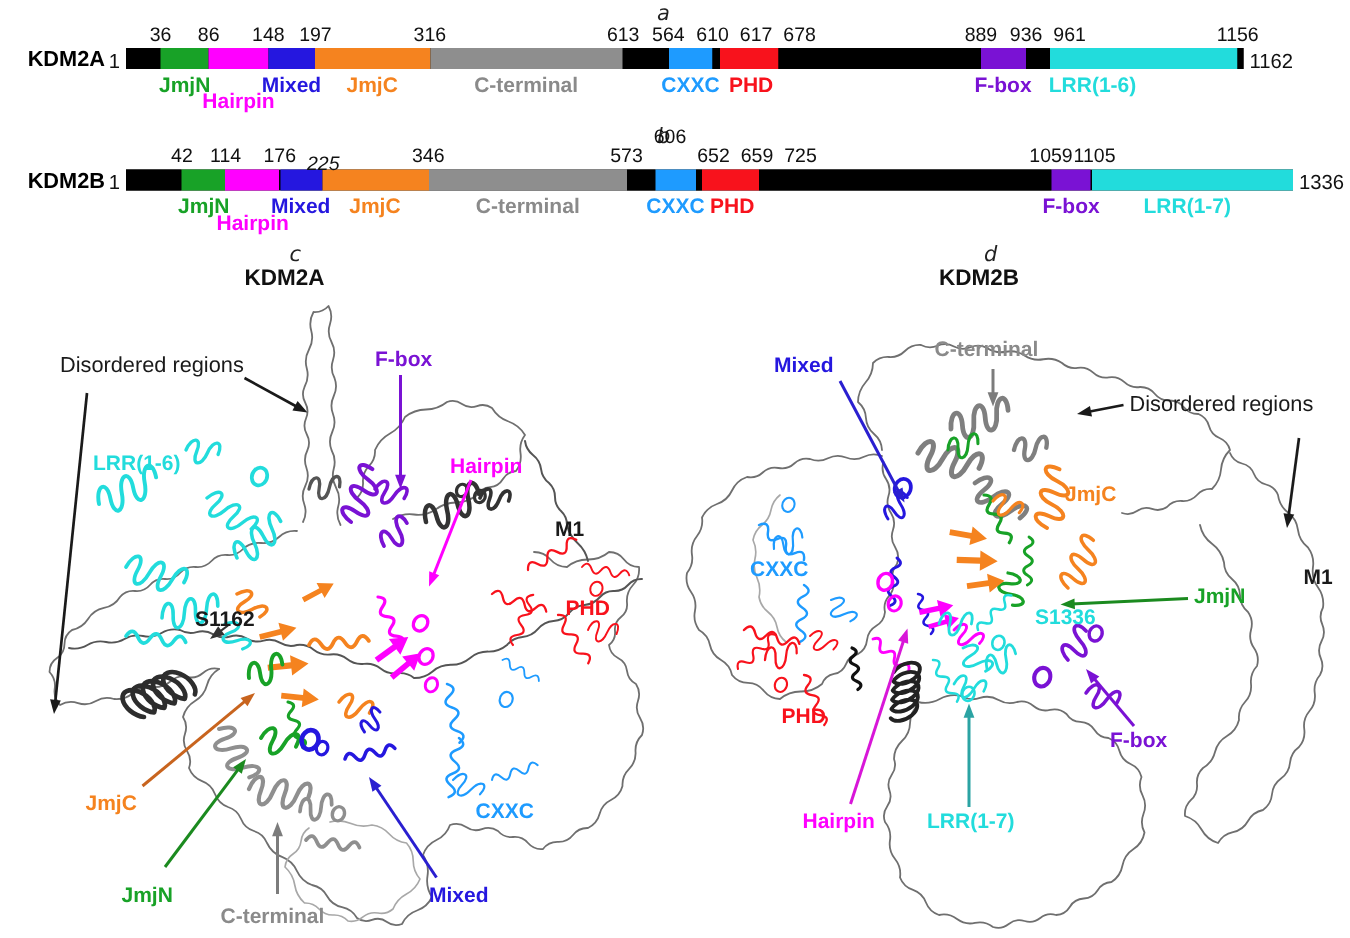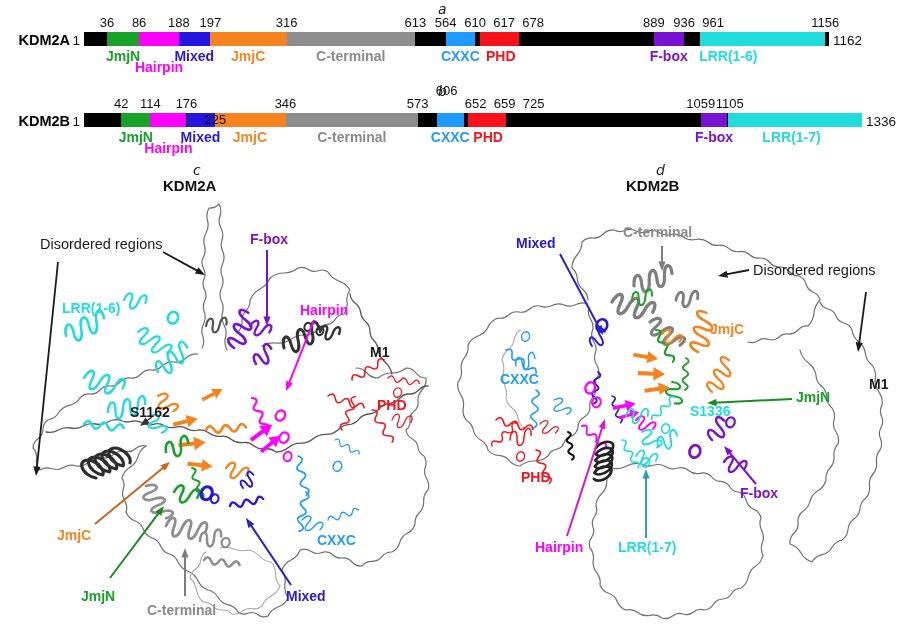--- a/index.html
+++ b/index.html
@@ -52,21 +52,21 @@
         <div class="seg" style="left: 395.6px; width: 39.1px; background: rgb(248, 18, 28);"></div>
         <div class="seg" style="left: 434.7px; width: 135.3px; background: rgb(0, 0, 0);"></div>
         <div class="seg" style="left: 570px; width: 30.1px; background: rgb(122, 18, 212);"></div>
         <div class="seg" style="left: 600.1px; width: 16px; background: rgb(0, 0, 0);"></div>
         <div class="seg" style="left: 616.1px; width: 125px; background: rgb(34, 220, 220);"></div>
         <div class="seg" style="left: 741.2px; width: 3.8px; background: rgb(0, 0, 0);"></div>
       </div>
       <div class="bar-end" style="left: 833px; top: 33px;">1162</div>
       <div class="bnum" style="left: 107.081px; top: 15px;">36</div>
       <div class="bnum" style="left: 139.138px; top: 15px;">86</div>
-      <div class="bnum" style="left: 178.888px; top: 15px;">188</div>
+      <div class="bnum" style="left: 178.888px; top: 15px;">148</div>
       <div class="bnum" style="left: 210.304px; top: 15px;">197</div>
       <div class="bnum" style="left: 286.599px; top: 15px;">316</div>
       <div class="bnum" style="left: 415.467px; top: 15px;">613</div>
       <div class="bnum" style="left: 445.601px; top: 15px;">564</div>
       <div class="bnum" style="left: 475.093px; top: 15px;">610</div>
       <div class="bnum" style="left: 504.093px; top: 15px;">617</div>
       <div class="bnum" style="left: 533.093px; top: 15px; text-align: right;">678</div>
       <div class="bnum" style="left: 653.97px; top: 15px;">889</div>
       <div class="bnum" style="left: 684.103px; top: 15px;">936</div>
       <div class="bnum" style="left: 713.103px; top: 15px;">961</div>
@@ -96,21 +96,21 @@
         <div class="seg" style="left: 379.7px; width: 4.1px; background: rgb(0, 0, 0);"></div>
         <div class="seg" style="left: 383.8px; width: 38.4px; background: rgb(248, 18, 28);"></div>
         <div class="seg" style="left: 422.2px; width: 194.5px; background: rgb(0, 0, 0);"></div>
         <div class="seg" style="left: 616.7px; width: 26.8px; background: rgb(122, 18, 212);"></div>
         <div class="seg" style="left: 643.5px; width: 134.5px; background: rgb(34, 220, 220);"></div>
       </div>
       <div class="bar-end" style="left: 866px; top: 114px;">1336</div>
       <div class="bnum" style="left: 121.269px; top: 96px;">42</div>
       <div class="bnum" style="left: 150.386px; top: 96px;">114</div>
       <div class="bnum" style="left: 186.491px; top: 96px;">176</div>
-      <div class="bnum" style="left: 215.491px; top: 112px;">225</div>
+      <div class="bnum" style="left: 215.491px; top: 101px; font-style: italic;">225</div>
       <div class="bnum" style="left: 285.488px; top: 96px;">346</div>
       <div class="bnum" style="left: 417.678px; top: 96px;">573</div>
       <div class="bnum" style="left: 446.678px; top: 83px;">606</div>
       <div class="bnum" style="left: 475.678px; top: 96px;">652</div>
       <div class="bnum" style="left: 504.678px; top: 96px;">659</div>
       <div class="bnum" style="left: 533.678px; top: 96px;">725</div>
       <div class="bnum" style="left: 700.693px; top: 96px;">1059</div>
       <div class="bnum" style="left: 729.693px; top: 96px;">1105</div>
       <div class="dlab" style="color: rgb(24, 162, 39); left: 135.828px; top: 129px;">JmjN</div>
       <div class="dlab" style="color: rgb(255, 0, 255); left: 168.439px; top: 140px;">Hairpin</div>

